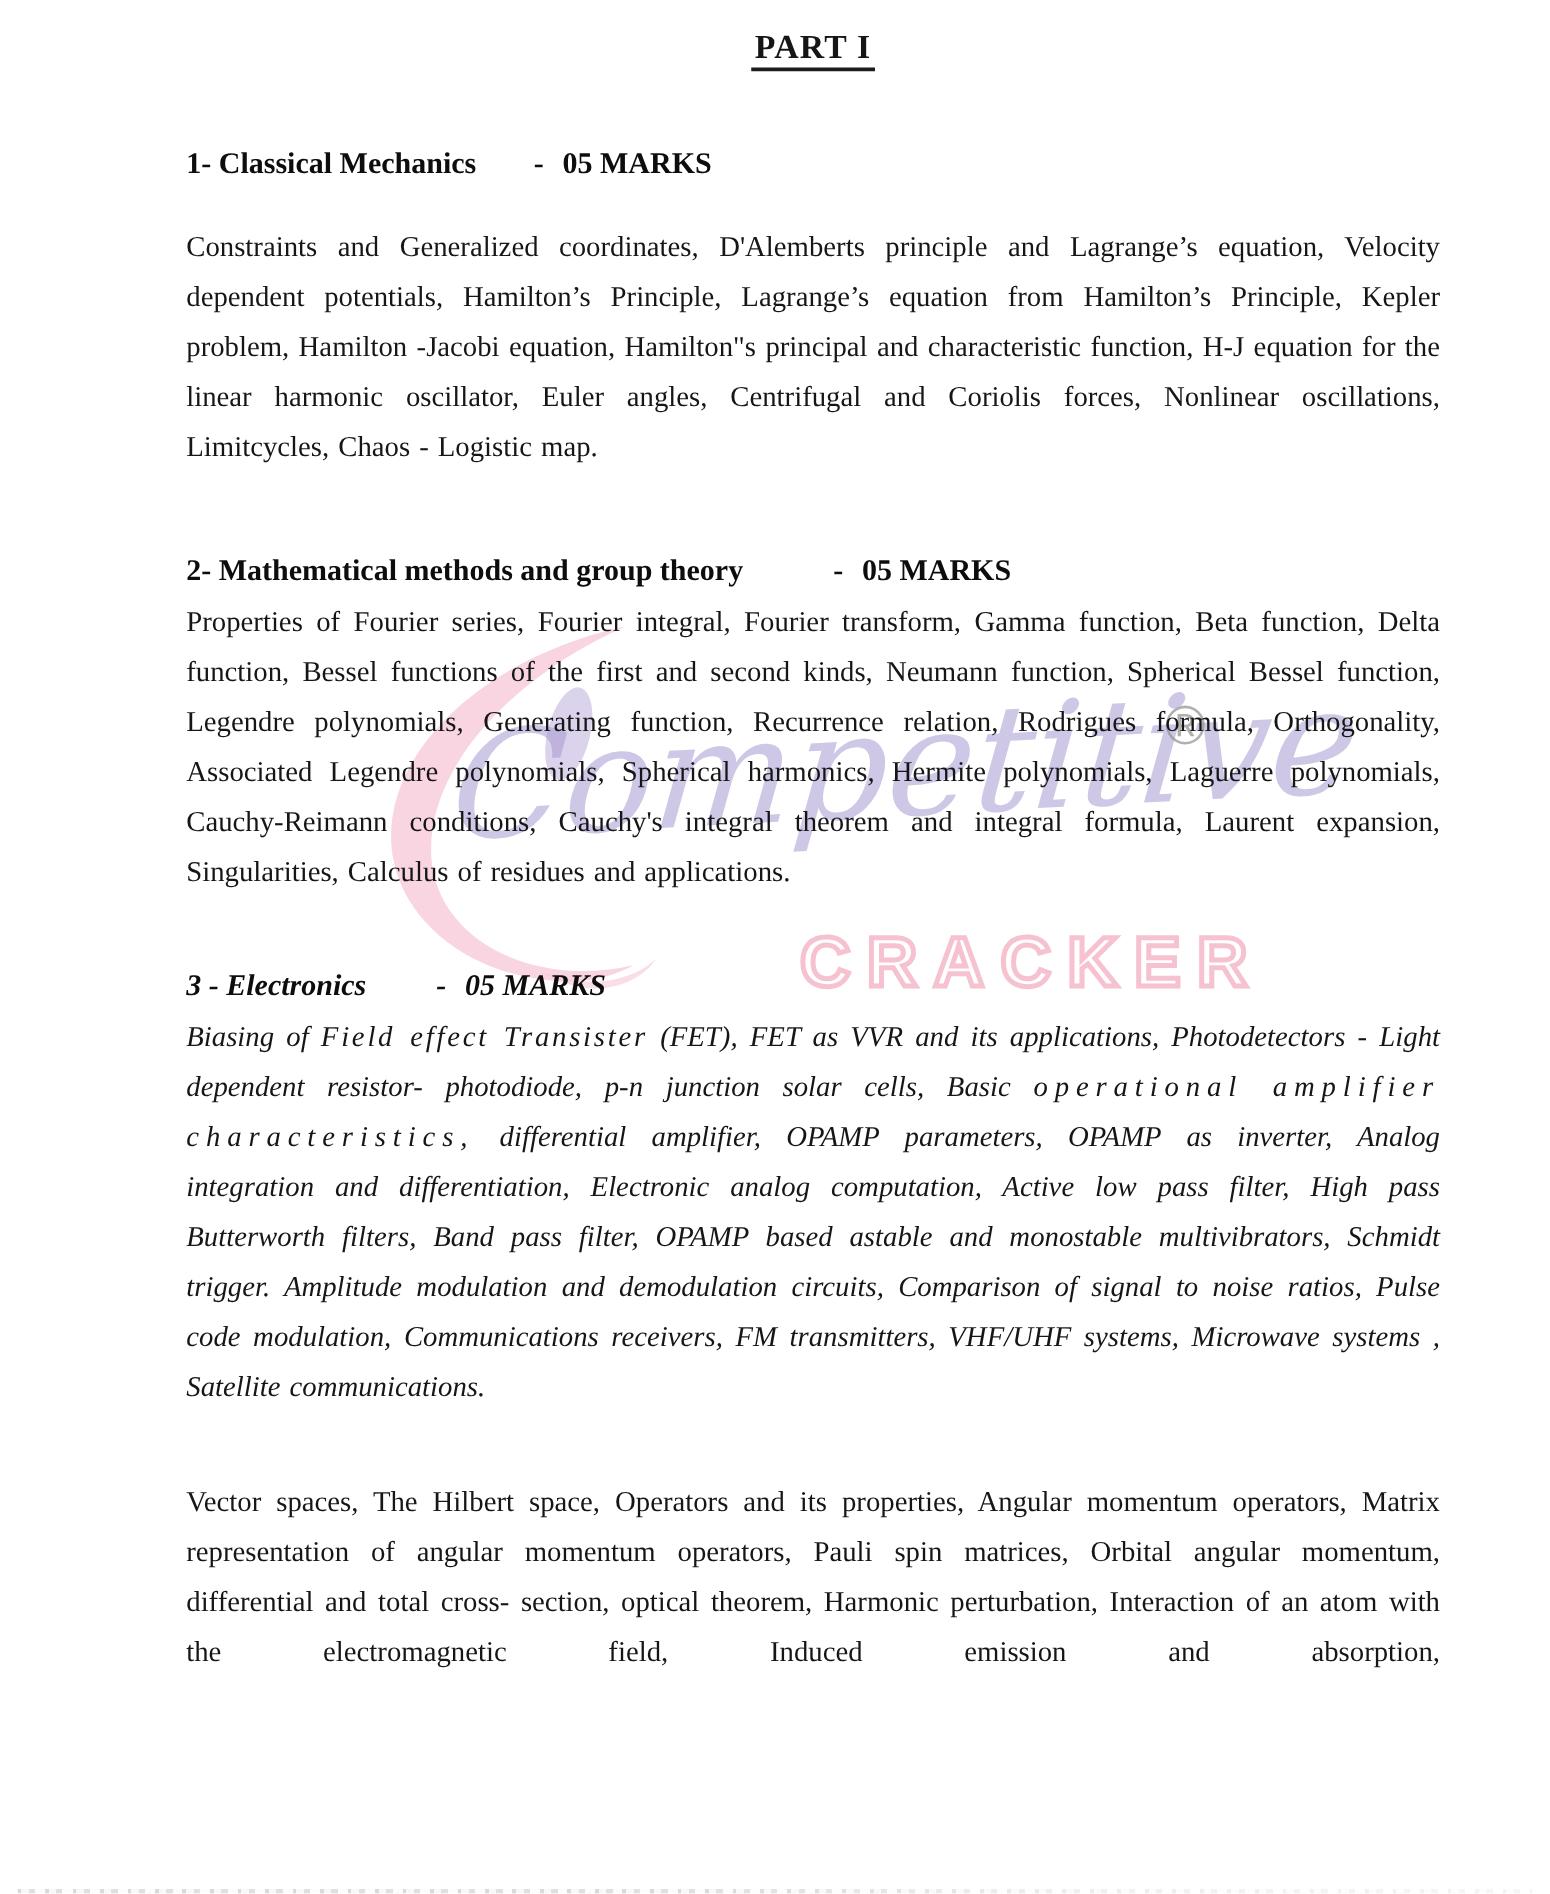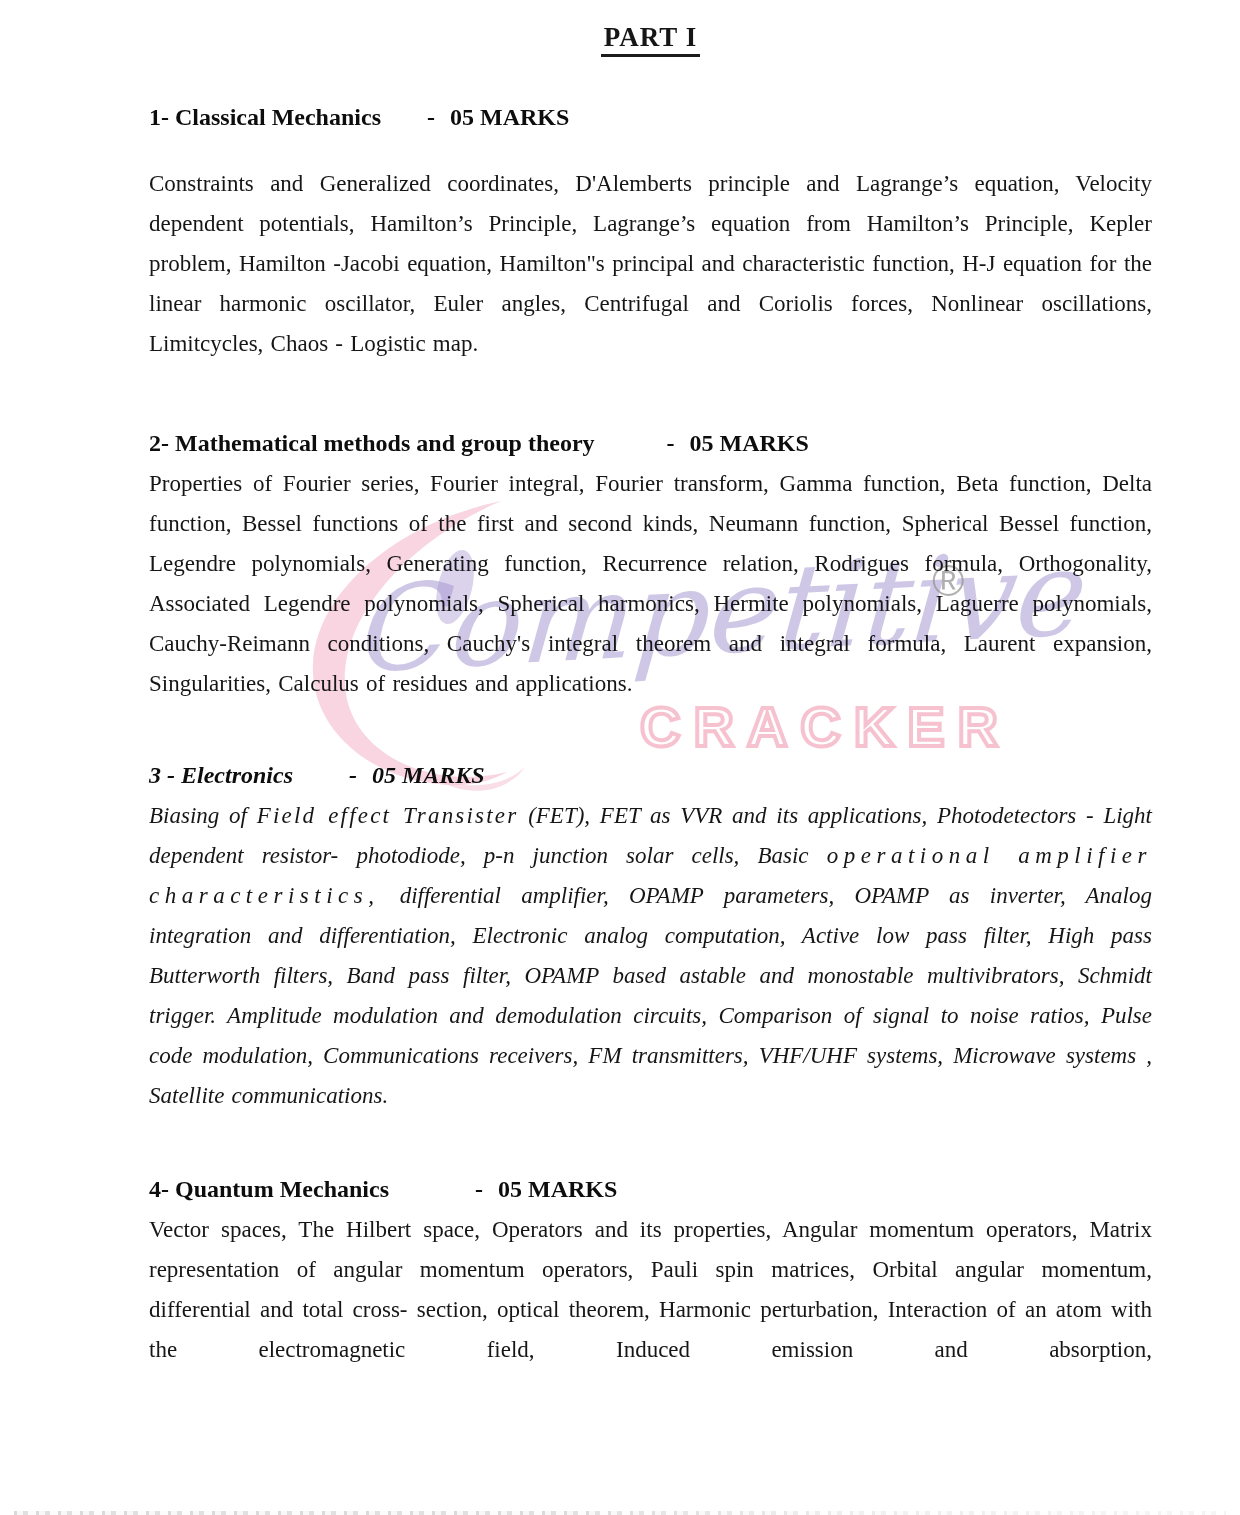--- a/index.html
+++ b/index.html
@@ -25,21 +25,21 @@
     font-weight:bold;
     letter-spacing:1px;
   }
   .title-text{
     display:inline-block;
     border-bottom:3px solid #1c1c1c;
     padding:0 3px 1px 3px;
     font-family:Liberation Serif, serif;
   }
   .section{margin-top:48px;}
-  .section:nth-of-type(1){margin-top:39px;}
+  .section:nth-of-type(1){margin-top:53px;}
   .section:nth-of-type(2){margin-top:58px;}
   .section:nth-of-type(3){margin-top:50px;font-style:italic;}
   .section:nth-of-type(4){margin-top:52px;}
   .sec-heading{
     margin:0;
     font-size:24px;
     font-weight:bold;
     line-height:42px;
     color:#0d0d0d;
   }
@@ -87,21 +87,21 @@
   }
   .wm-reg{
     position:absolute;
     left:932px;top:556px;
     font-family:"Liberation Sans", sans-serif;
     font-size:44px;
     color:rgba(150,150,150,0.75);
   }
   .wm-caps{
     position:absolute;
-    left:640px;top:694px;
+    left:640px;top:737px;
     font-family:"Liberation Sans", sans-serif;
     font-weight:bold;
     font-size:56px;
     letter-spacing:13px;
     color:rgba(255,255,255,0.85);
     -webkit-text-stroke:4px rgba(245,183,200,0.85);
     white-space:nowrap;
   }
   
   .bottom-remnant{
@@ -152,21 +152,18 @@
   </section>
 
   <section class="section">
     <h2 class="sec-heading">
       <span class="h-title">3 - Electronics</span><span class="h-dash">-</span><span class="h-marks">05 MARKS</span>
     </h2>
     <p class="sec-body"><span>Biasing of </span><span class="ls-slight">Field effect Transister</span><span> (FET), FET as VVR and its applications, Photodetectors - Light dependent resistor- photodiode, p-n junction solar cells, Basic </span><span class="ls-wide">operational amplifier characteristics,</span><span> differential amplifier,  OPAMP parameters, OPAMP as inverter, Analog integration and differentiation, Electronic analog computation, Active low pass filter, High pass Butterworth filters, Band pass filter,  OPAMP based astable and monostable multivibrators, Schmidt trigger. Amplitude modulation and demodulation circuits, Comparison of signal to noise ratios,  Pulse code modulation, Communications receivers, FM transmitters, VHF/UHF systems, Microwave systems , Satellite communications.</span></p>
   </section>
 
   <section class="section">
-    <h2 class="sec-heading">
-      <span class="h-title">4- Quantum Mechanics</span><span class="h-dash">-</span><span class="h-marks">05 MARKS</span>
-    </h2>
     <p class="sec-body"><span>Vector spaces, The Hilbert space, Operators and its properties, Angular momentum operators, Matrix representation of angular momentum operators, Pauli spin matrices, Orbital angular momentum, differential  and total cross- section, optical theorem, Harmonic perturbation, Interaction of an atom with the electromagnetic field, Induced emission and absorption,</span></p>
   </section>
 </div>
 </div>
 
 <div class="bottom-remnant"></div>
 
 </body></html>

